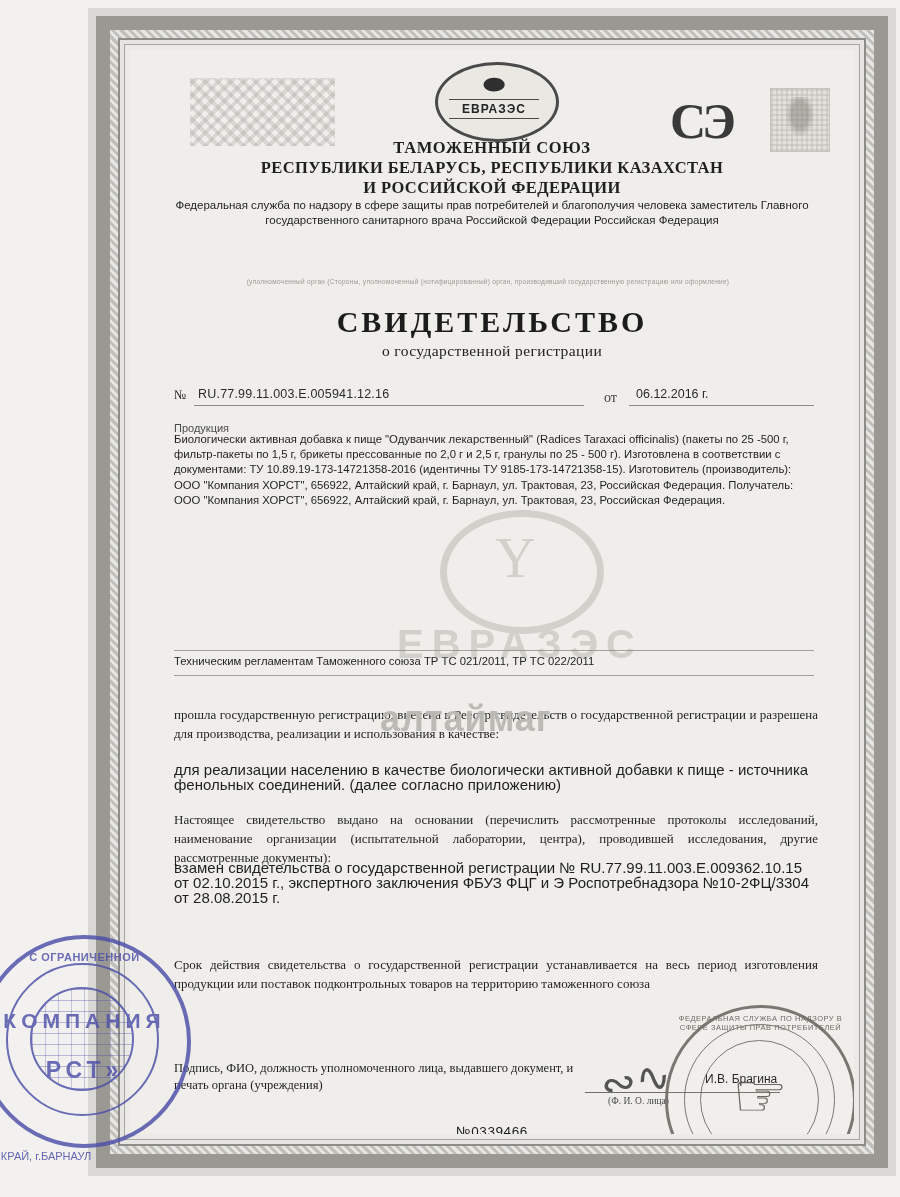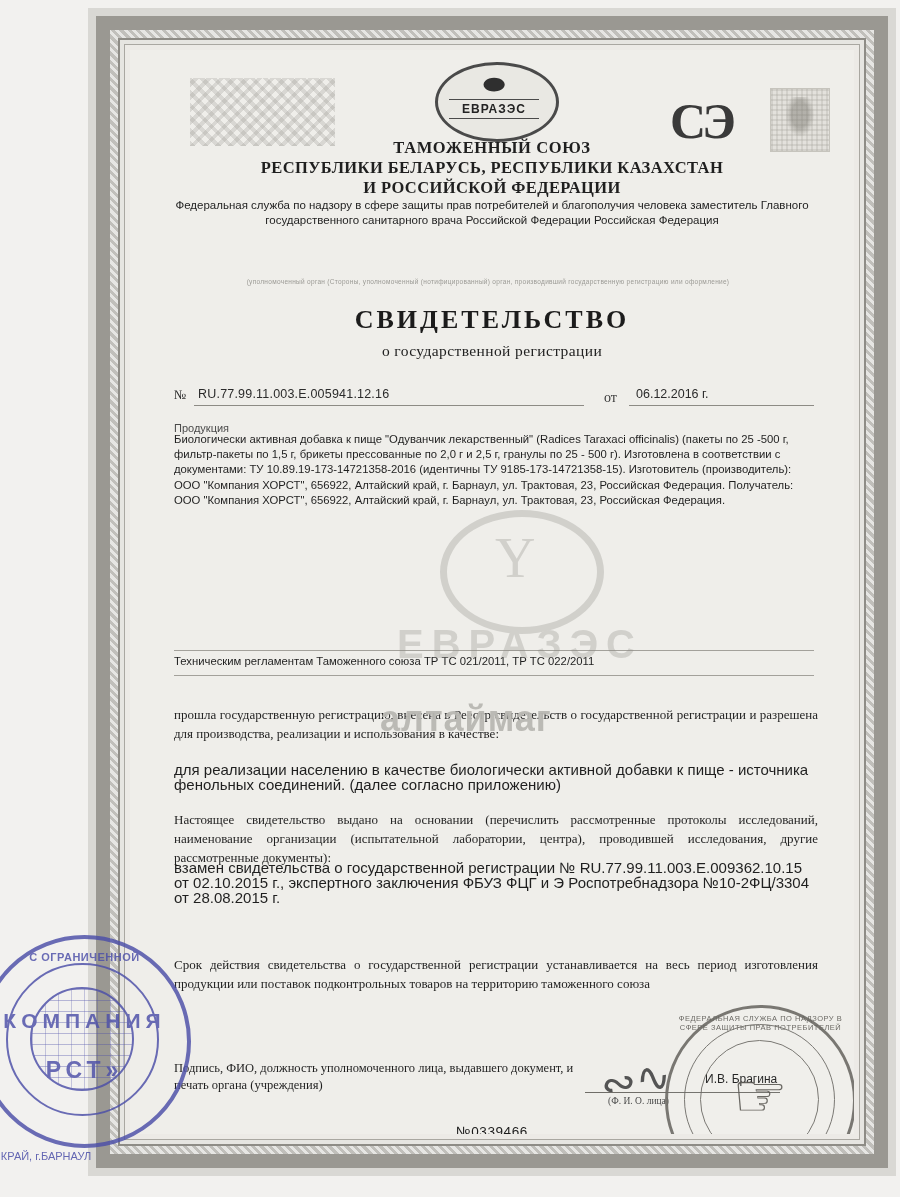--- a/index.html
+++ b/index.html
@@ -108,21 +108,21 @@
   .agency{
     position:absolute;left:30px;top:148px;width:664px;text-align:center;
     font-family:"Liberation Sans", sans-serif;font-size:11.5px;line-height:15px;color:#232323;
   }
   .faint-line{
     position:absolute;left:98px;top:228px;width:520px;text-align:center;
     font-family:"Liberation Sans", sans-serif;font-size:6.5px;color:#9b9a95;letter-spacing:.3px;
   }
   .title-main{
     position:absolute;left:40px;top:255px;width:644px;text-align:center;
-    font-size:26px;font-weight:bold;letter-spacing:3px;color:#1c1c1c;
+    font-size:30px;font-weight:bold;letter-spacing:3px;color:#1c1c1c;
   }
   .title-sub{
     position:absolute;left:40px;top:292px;width:644px;text-align:center;
     font-size:15.5px;color:#222;letter-spacing:.4px;
   }
   
   .num-row{position:absolute;left:44px;top:335px;width:640px;height:20px;}
   .num-label{position:absolute;left:0;top:2px;font-size:13px;}
   .num-value{position:absolute;left:24px;top:2px;font-family:"Liberation Sans", sans-serif;font-size:12.5px;letter-spacing:.2px;}
   .num-underline{position:absolute;left:20px;top:20px;width:390px;border-bottom:1px solid #8d8b85;}

